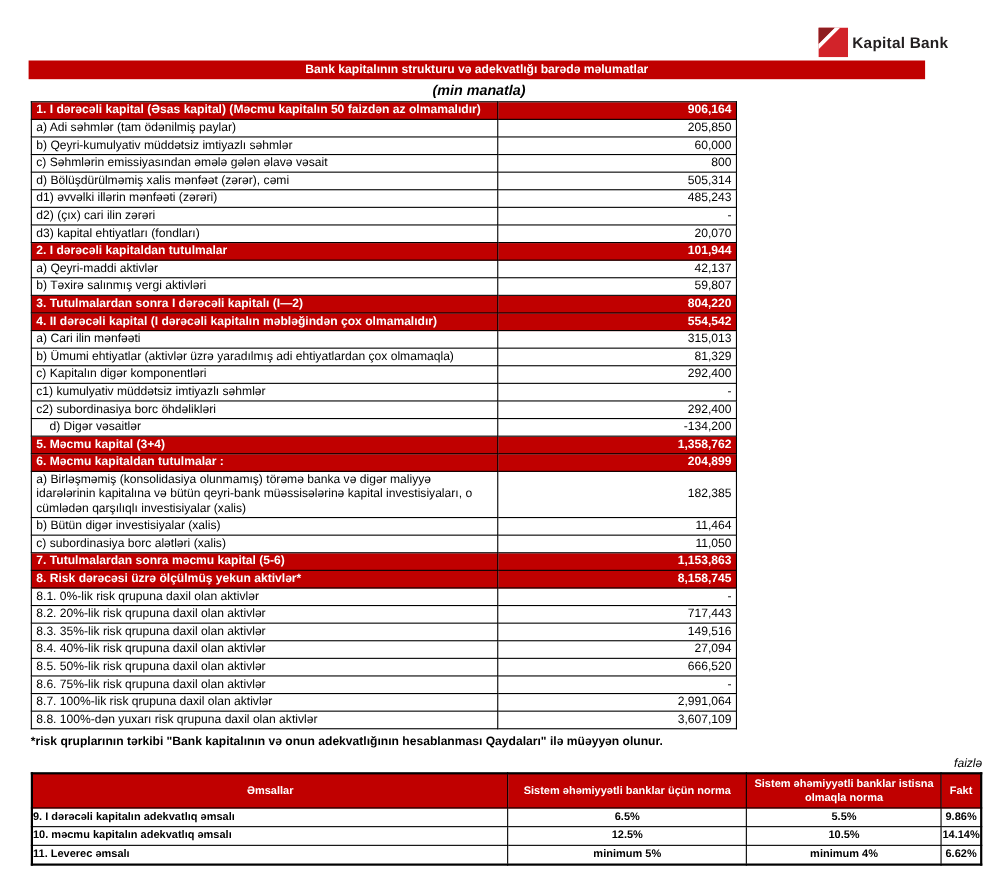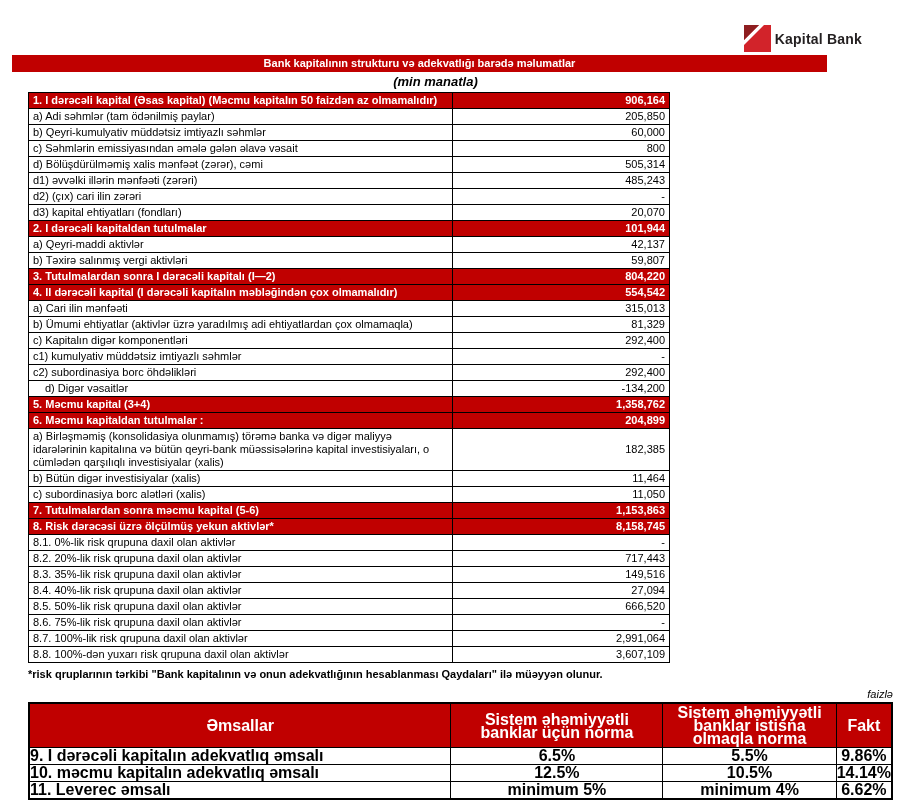--- a/index.html
+++ b/index.html
@@ -16,21 +16,21 @@
   .logo-row {
     display: flex; justify-content: flex-end;
     padding: 25px 45px 3px 0;
   }
   .logo { display: flex; align-items: center; gap: 4px; }
   .logo svg { width: 27px; height: 27px; display: block; }
   .logo-text { font-size: 14px; font-weight: 700; color: #231f20; letter-spacing: .2px; }
 
   
   .banner {
-    margin-left: 12px; width: 815px; height: 17px;
+    margin-left: 26px; width: 815px; height: 17px;
     background: var(--red, #c00000);
     color: #fff; font-size: 11px; font-weight: 700;
     text-align: center; line-height: 17px;
   }
   .unit-note {
     margin: 2px 0 3px 28px; width: 815px;
     text-align: center; font-size: 13px; font-style: italic; font-weight: 700;
   }
 
   
@@ -58,21 +58,21 @@
     font-size: 11px; font-weight: 700;
   }
   .percent-note {
     margin: 8px 0 2px 28px; width: 865px;
     text-align: right; font-size: 11px; font-style: italic; font-weight: 400;
   }
 
   
   .ratios-table {
     margin-left: 28px; width: 865px;
-    font-size: 16px; border: 2px solid #000;
+    font-size: 10px; border: 2px solid #000;
   }
   .ratios-table th, .ratios-table td { border: 1px solid #000; }
   .ratios-table th {
     background: var(--red, #c00000); color: #fff; font-weight: 700;
     text-align: center; padding: 2px 4px; line-height: 13px; vertical-align: middle;
     height: 31px;
   }
   .ratios-table th.c1 { width: 425px; }
   .ratios-table th.c2 { width: 213px; }
   .ratios-table th.c3 { width: 174px; }

